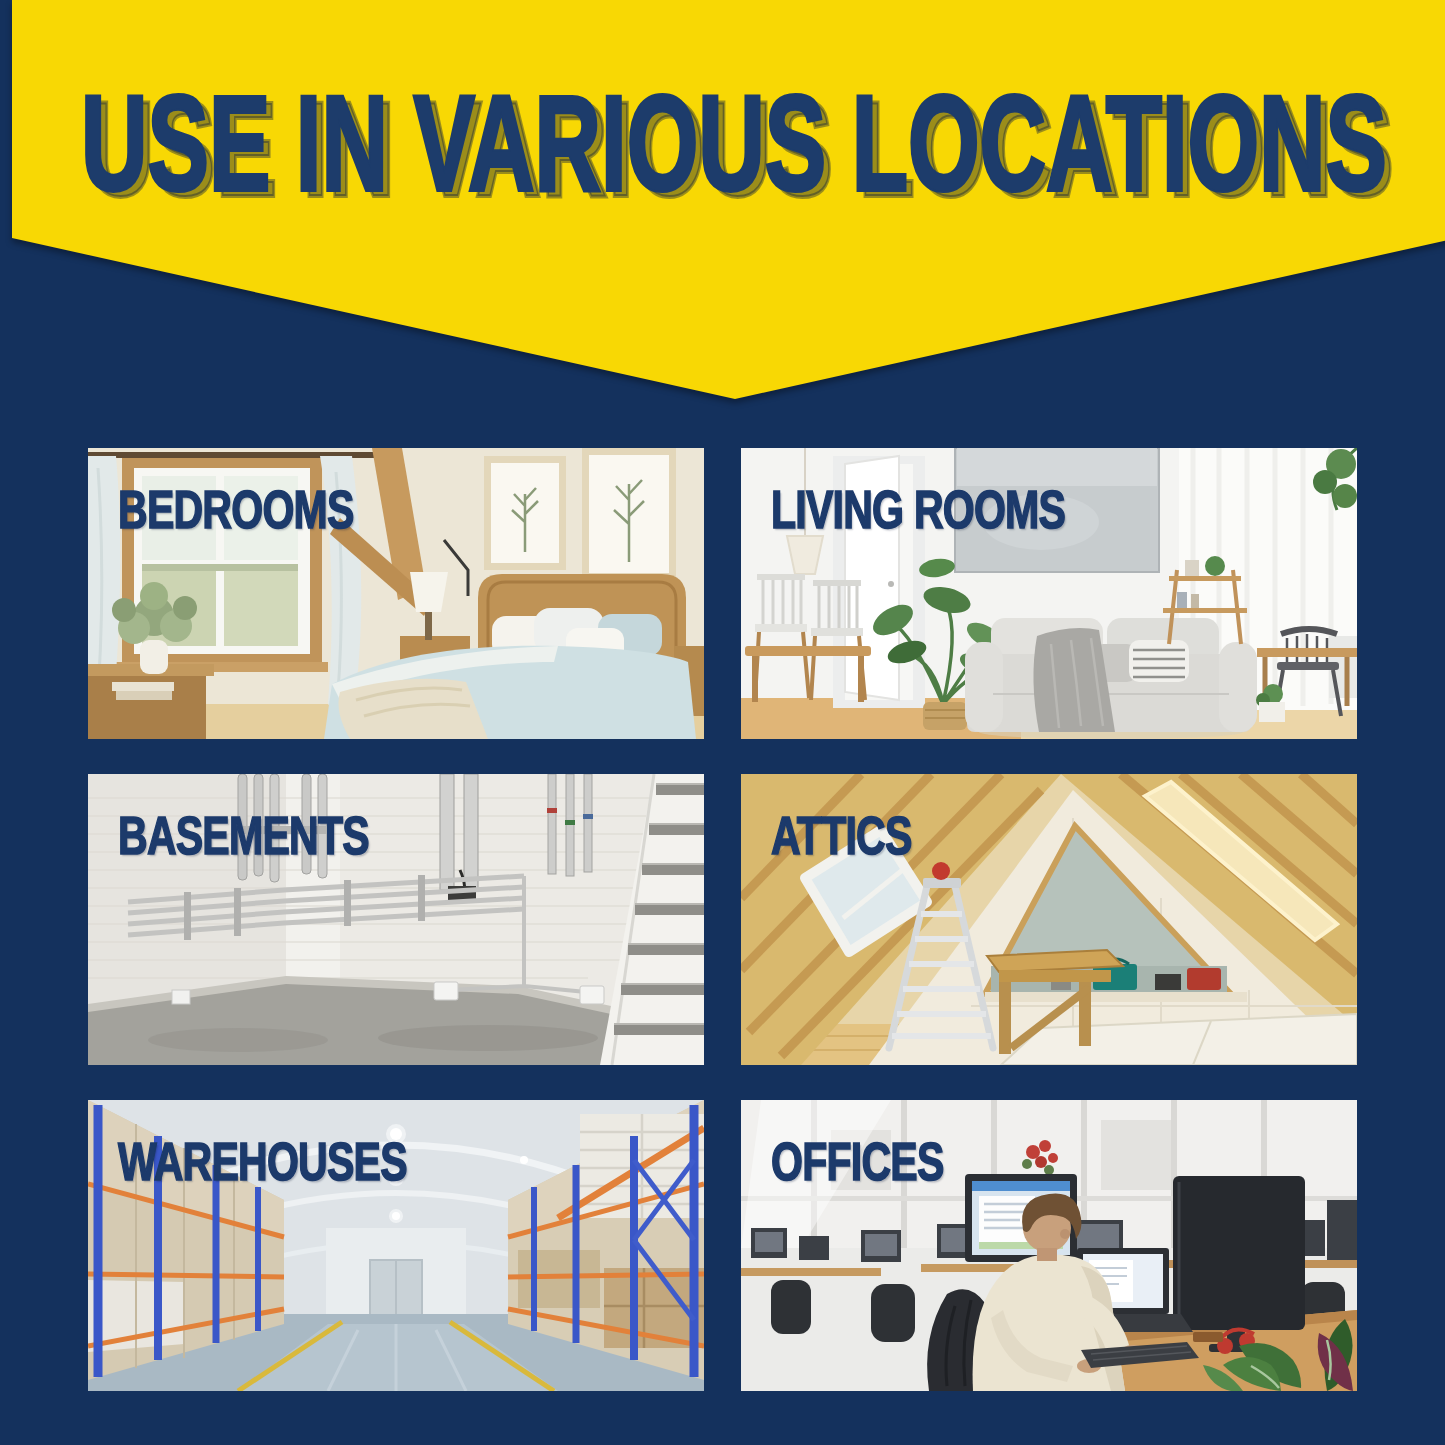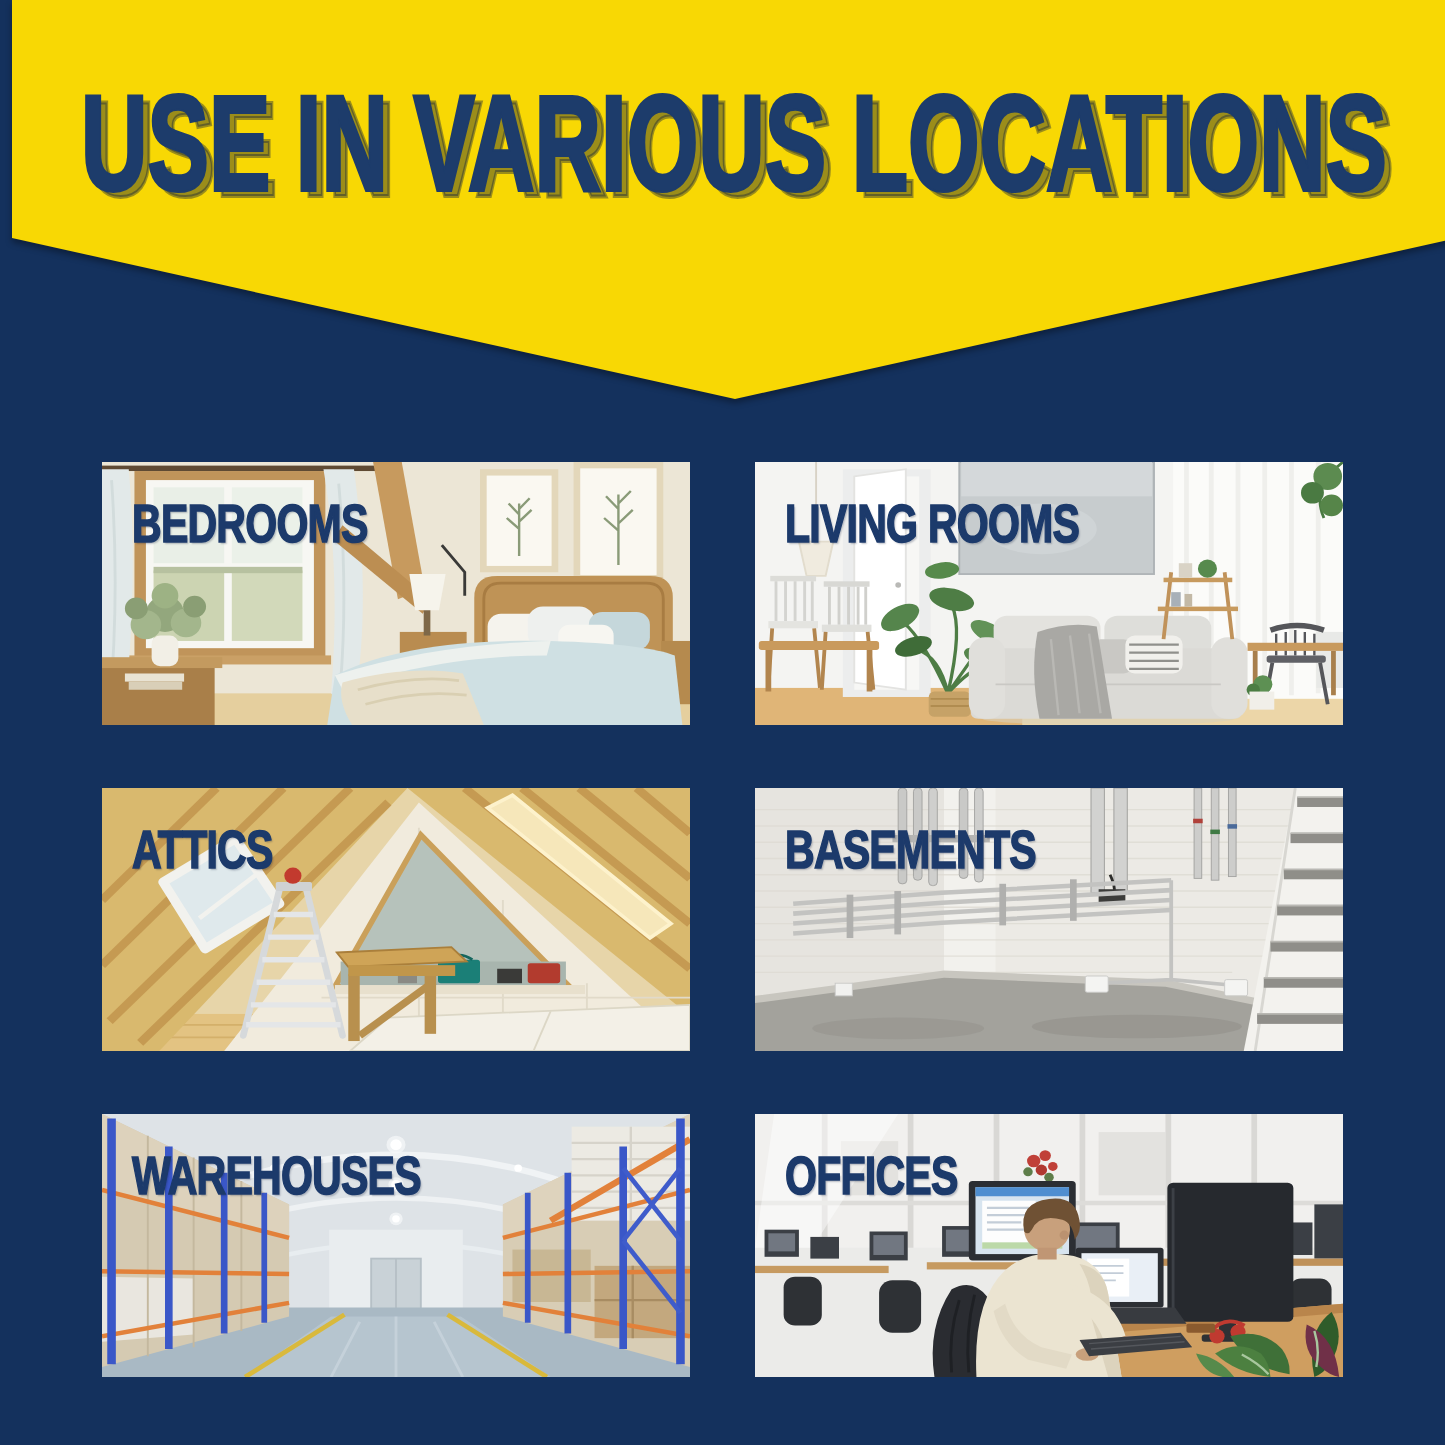--- a/index.html
+++ b/index.html
@@ -11,21 +11,21 @@
   .banner-wrap{position:absolute;top:0;left:12px;width:1445px;height:420px;
     filter:drop-shadow(0 4px 3px rgba(0,0,0,.35));}
   .banner{position:absolute;top:0;left:0;width:1445px;height:420px;background:#f8d804;
     clip-path:polygon(0 0,1445px 0,1445px 238px,723px 399px,0 238px);}
   .title-svg{position:absolute;top:72px;left:62px;}
   .title-svg text{font-family:"Liberation Sans","DejaVu Sans",sans-serif;font-weight:bold;}
   
   .grid{position:absolute;top:448px;left:88px;width:1269px;
     display:grid;grid-template-columns:616px 616px;grid-auto-rows:291px;
     column-gap:37px;row-gap:35px;}
-  .tile{position:relative;margin:14px;overflow:hidden;background:#e8e6e0;}
+  .tile{position:relative;margin:0;overflow:hidden;background:#e8e6e0;}
   .tile svg.scene{position:absolute;inset:0;width:100%;height:100%;display:block;}
   .tile-label{position:absolute;top:34px;left:30px;line-height:1;
     font-size:54px;font-weight:bold;letter-spacing:-1px;color:#1c3a6b;
     -webkit-text-stroke:1.6px #1c3a6b;
     transform:scaleX(.76);transform-origin:0 0;white-space:nowrap;
     text-shadow:2px 2px 2px rgba(10,25,55,.25);}
 </style>
 </head>
 <body>
 
@@ -198,87 +198,20 @@
           <path d="M524,209 V258 M606,209 V258" stroke="#a87f4c" stroke-width="5"></path>
         </g>
         <g>
           <circle cx="532" cy="246" r="10" fill="#5d9053"></circle>
           <circle cx="522" cy="252" r="7" fill="#4c7d43"></circle>
           <rect x="518" y="254" width="26" height="20" fill="#f1efe9"></rect>
         </g>
       </svg>
       <figcaption class="tile-label">
         <span>LIVING ROOMS</span>
-      </figcaption>
-    </figure>
-
-    <figure class="tile">
-      <svg class="scene" viewBox="0 0 616 291" preserveAspectRatio="none">
-        <rect width="616" height="291" fill="#e7d5a9"></rect>
-        <rect y="250" width="616" height="41" fill="#e3c382"></rect>
-        <path d="M0,262 h616 M0,276 h616" stroke="#d4b06a" stroke-width="2"></path>
-        <g>
-          <polygon points="320,0 616,0 616,252" fill="#d9b96e"></polygon>
-          <g stroke="#c59a52" stroke-width="9">
-            <line x1="380" y1="0" x2="616" y2="200"></line>
-            <line x1="440" y1="0" x2="616" y2="150"></line>
-            <line x1="500" y1="0" x2="616" y2="100"></line>
-            <line x1="560" y1="0" x2="616" y2="50"></line>
-          </g>
-          <polygon points="404,22 574,166 596,150 430,8" fill="#f6e7ba" stroke="#fdf2cc" stroke-width="4"></polygon>
-        </g>
-        <g>
-          <polygon points="0,0 320,0 60,291 0,291" fill="#d9b96e"></polygon>
-          <g stroke="#c59a52" stroke-width="9">
-            <line x1="300" y1="16" x2="40" y2="282"></line>
-            <line x1="260" y1="0" x2="8" y2="258"></line>
-            <line x1="190" y1="0" x2="0" y2="196"></line>
-            <line x1="120" y1="0" x2="0" y2="124"></line>
-          </g>
-          <polygon points="64,104 140,56 186,128 108,178" fill="#dfe9ec" stroke="#f2f2ee" stroke-width="10" stroke-linejoin="round"></polygon>
-          <line x1="102" y1="144" x2="164" y2="94" stroke="#f2f2ee" stroke-width="5"></line>
-        </g>
-        <g>
-          <polygon points="332,16 128,291 616,291" fill="#f1ebdd"></polygon>
-          <path d="M332,44 V291 M420,124 V291 M508,216 V291 M230,232 H616" stroke="#e1dac9" stroke-width="2" fill="none"></path>
-          <polygon points="334,52 244,220 490,220" fill="#b6c2bb" stroke="#caa05a" stroke-width="6"></polygon>
-          <rect x="250" y="192" width="236" height="28" fill="#a8b5ae"></rect>
-          <rect x="352" y="190" width="44" height="26" rx="3" fill="#1b7f77"></rect>
-          <path d="M360,190 q14,-10 28,0" stroke="#15665f" stroke-width="3" fill="none"></path>
-          <rect x="446" y="194" width="34" height="22" rx="3" fill="#b23b2e"></rect>
-          <rect x="414" y="200" width="26" height="16" fill="#3a3a38"></rect>
-          <rect x="310" y="202" width="20" height="14" fill="#8a8a84"></rect>
-          <rect x="244" y="218" width="262" height="10" fill="#e8e0cd"></rect>
-        </g>
-        <polygon points="300,254 616,240 616,291 260,291" fill="#f3f0e7" stroke="#dcd7c6" stroke-width="2"></polygon>
-        <line x1="470" y1="247" x2="452" y2="291" stroke="#dcd7c6" stroke-width="2"></line>
-        <g>
-          <rect x="258" y="206" width="12" height="74" fill="#b8904e"></rect>
-          <rect x="338" y="200" width="12" height="72" fill="#b8904e"></rect>
-          <line x1="270" y1="274" x2="348" y2="214" stroke="#b8904e" stroke-width="8"></line>
-          <polygon points="246,182 366,176 382,192 258,198" fill="#cfa457" stroke="#aa7f3b" stroke-width="2"></polygon>
-          <rect x="258" y="196" width="112" height="12" fill="#c1964a"></rect>
-        </g>
-        <g>
-          <line x1="186" y1="112" x2="148" y2="274" stroke="#d6d9db" stroke-width="7" stroke-linecap="round"></line>
-          <line x1="214" y1="112" x2="252" y2="274" stroke="#d6d9db" stroke-width="7" stroke-linecap="round"></line>
-          <g stroke="#e4e6e8" stroke-width="6">
-            <line x1="180" y1="140" x2="221" y2="140"></line>
-            <line x1="174" y1="165" x2="227" y2="165"></line>
-            <line x1="168" y1="190" x2="233" y2="190"></line>
-            <line x1="162" y1="215" x2="239" y2="215"></line>
-            <line x1="156" y1="240" x2="245" y2="240"></line>
-            <line x1="151" y1="262" x2="250" y2="262"></line>
-          </g>
-          <rect x="182" y="104" width="38" height="10" rx="2" fill="#cfd2d4"></rect>
-          <circle cx="200" cy="97" r="9" fill="#c23a2e"></circle>
-        </g>
-      </svg>
-      <figcaption class="tile-label">
-        <span>ATTICS</span>
       </figcaption>
     </figure>
 
     <figure class="tile">
       <svg class="scene" viewBox="0 0 616 291" preserveAspectRatio="none">
         <rect width="616" height="291" fill="#eceae5"></rect>
         <rect width="198" height="246" fill="#e6e4df"></rect>
         <rect x="198" width="54" height="234" fill="#f2f1ed"></rect>
         <g stroke="#dddad2" stroke-width="1.5" opacity=".75">
           <path d="M0,24 H616 M0,42 H616 M0,60 H616 M0,78 H616 M0,96 H616 M0,114 H616 M0,132 H616 M0,150 H616 M0,168 H616 M0,186 H616 M0,204 H500"></path>
@@ -344,20 +277,87 @@
           </g>
         </g>
       </svg>
       <figcaption class="tile-label">
         <span>BASEMENTS</span>
       </figcaption>
     </figure>
 
     <figure class="tile">
       <svg class="scene" viewBox="0 0 616 291" preserveAspectRatio="none">
+        <rect width="616" height="291" fill="#e7d5a9"></rect>
+        <rect y="250" width="616" height="41" fill="#e3c382"></rect>
+        <path d="M0,262 h616 M0,276 h616" stroke="#d4b06a" stroke-width="2"></path>
+        <g>
+          <polygon points="320,0 616,0 616,252" fill="#d9b96e"></polygon>
+          <g stroke="#c59a52" stroke-width="9">
+            <line x1="380" y1="0" x2="616" y2="200"></line>
+            <line x1="440" y1="0" x2="616" y2="150"></line>
+            <line x1="500" y1="0" x2="616" y2="100"></line>
+            <line x1="560" y1="0" x2="616" y2="50"></line>
+          </g>
+          <polygon points="404,22 574,166 596,150 430,8" fill="#f6e7ba" stroke="#fdf2cc" stroke-width="4"></polygon>
+        </g>
+        <g>
+          <polygon points="0,0 320,0 60,291 0,291" fill="#d9b96e"></polygon>
+          <g stroke="#c59a52" stroke-width="9">
+            <line x1="300" y1="16" x2="40" y2="282"></line>
+            <line x1="260" y1="0" x2="8" y2="258"></line>
+            <line x1="190" y1="0" x2="0" y2="196"></line>
+            <line x1="120" y1="0" x2="0" y2="124"></line>
+          </g>
+          <polygon points="64,104 140,56 186,128 108,178" fill="#dfe9ec" stroke="#f2f2ee" stroke-width="10" stroke-linejoin="round"></polygon>
+          <line x1="102" y1="144" x2="164" y2="94" stroke="#f2f2ee" stroke-width="5"></line>
+        </g>
+        <g>
+          <polygon points="332,16 128,291 616,291" fill="#f1ebdd"></polygon>
+          <path d="M332,44 V291 M420,124 V291 M508,216 V291 M230,232 H616" stroke="#e1dac9" stroke-width="2" fill="none"></path>
+          <polygon points="334,52 244,220 490,220" fill="#b6c2bb" stroke="#caa05a" stroke-width="6"></polygon>
+          <rect x="250" y="192" width="236" height="28" fill="#a8b5ae"></rect>
+          <rect x="352" y="190" width="44" height="26" rx="3" fill="#1b7f77"></rect>
+          <path d="M360,190 q14,-10 28,0" stroke="#15665f" stroke-width="3" fill="none"></path>
+          <rect x="446" y="194" width="34" height="22" rx="3" fill="#b23b2e"></rect>
+          <rect x="414" y="200" width="26" height="16" fill="#3a3a38"></rect>
+          <rect x="310" y="202" width="20" height="14" fill="#8a8a84"></rect>
+          <rect x="244" y="218" width="262" height="10" fill="#e8e0cd"></rect>
+        </g>
+        <polygon points="300,254 616,240 616,291 260,291" fill="#f3f0e7" stroke="#dcd7c6" stroke-width="2"></polygon>
+        <line x1="470" y1="247" x2="452" y2="291" stroke="#dcd7c6" stroke-width="2"></line>
+        <g>
+          <rect x="258" y="206" width="12" height="74" fill="#b8904e"></rect>
+          <rect x="338" y="200" width="12" height="72" fill="#b8904e"></rect>
+          <line x1="270" y1="274" x2="348" y2="214" stroke="#b8904e" stroke-width="8"></line>
+          <polygon points="246,182 366,176 382,192 258,198" fill="#cfa457" stroke="#aa7f3b" stroke-width="2"></polygon>
+          <rect x="258" y="196" width="112" height="12" fill="#c1964a"></rect>
+        </g>
+        <g>
+          <line x1="186" y1="112" x2="148" y2="274" stroke="#d6d9db" stroke-width="7" stroke-linecap="round"></line>
+          <line x1="214" y1="112" x2="252" y2="274" stroke="#d6d9db" stroke-width="7" stroke-linecap="round"></line>
+          <g stroke="#e4e6e8" stroke-width="6">
+            <line x1="180" y1="140" x2="221" y2="140"></line>
+            <line x1="174" y1="165" x2="227" y2="165"></line>
+            <line x1="168" y1="190" x2="233" y2="190"></line>
+            <line x1="162" y1="215" x2="239" y2="215"></line>
+            <line x1="156" y1="240" x2="245" y2="240"></line>
+            <line x1="151" y1="262" x2="250" y2="262"></line>
+          </g>
+          <rect x="182" y="104" width="38" height="10" rx="2" fill="#cfd2d4"></rect>
+          <circle cx="200" cy="97" r="9" fill="#c23a2e"></circle>
+        </g>
+      </svg>
+      <figcaption class="tile-label">
+        <span>ATTICS</span>
+      </figcaption>
+    </figure>
+
+    <figure class="tile">
+      <svg class="scene" viewBox="0 0 616 291" preserveAspectRatio="none">
         <rect width="616" height="291" fill="#dee3e7"></rect>
         <g fill="none">
           <path d="M-20,150 Q308,-60 636,150" stroke="#f0f3f5" stroke-width="7"></path>
           <path d="M-20,196 Q308,-10 636,196" stroke="#eef1f3" stroke-width="6"></path>
           <path d="M-10,240 Q308,46 636,240" stroke="#e8edf0" stroke-width="5"></path>
         </g>
         <g>
           <circle cx="308" cy="34" r="10" fill="#f6f8f9" opacity=".7"></circle>
             <circle cx="308" cy="34" r="6" fill="#ffffff"></circle>
           <circle cx="308" cy="78" r="8" fill="#f6f8f9" opacity=".7"></circle>

